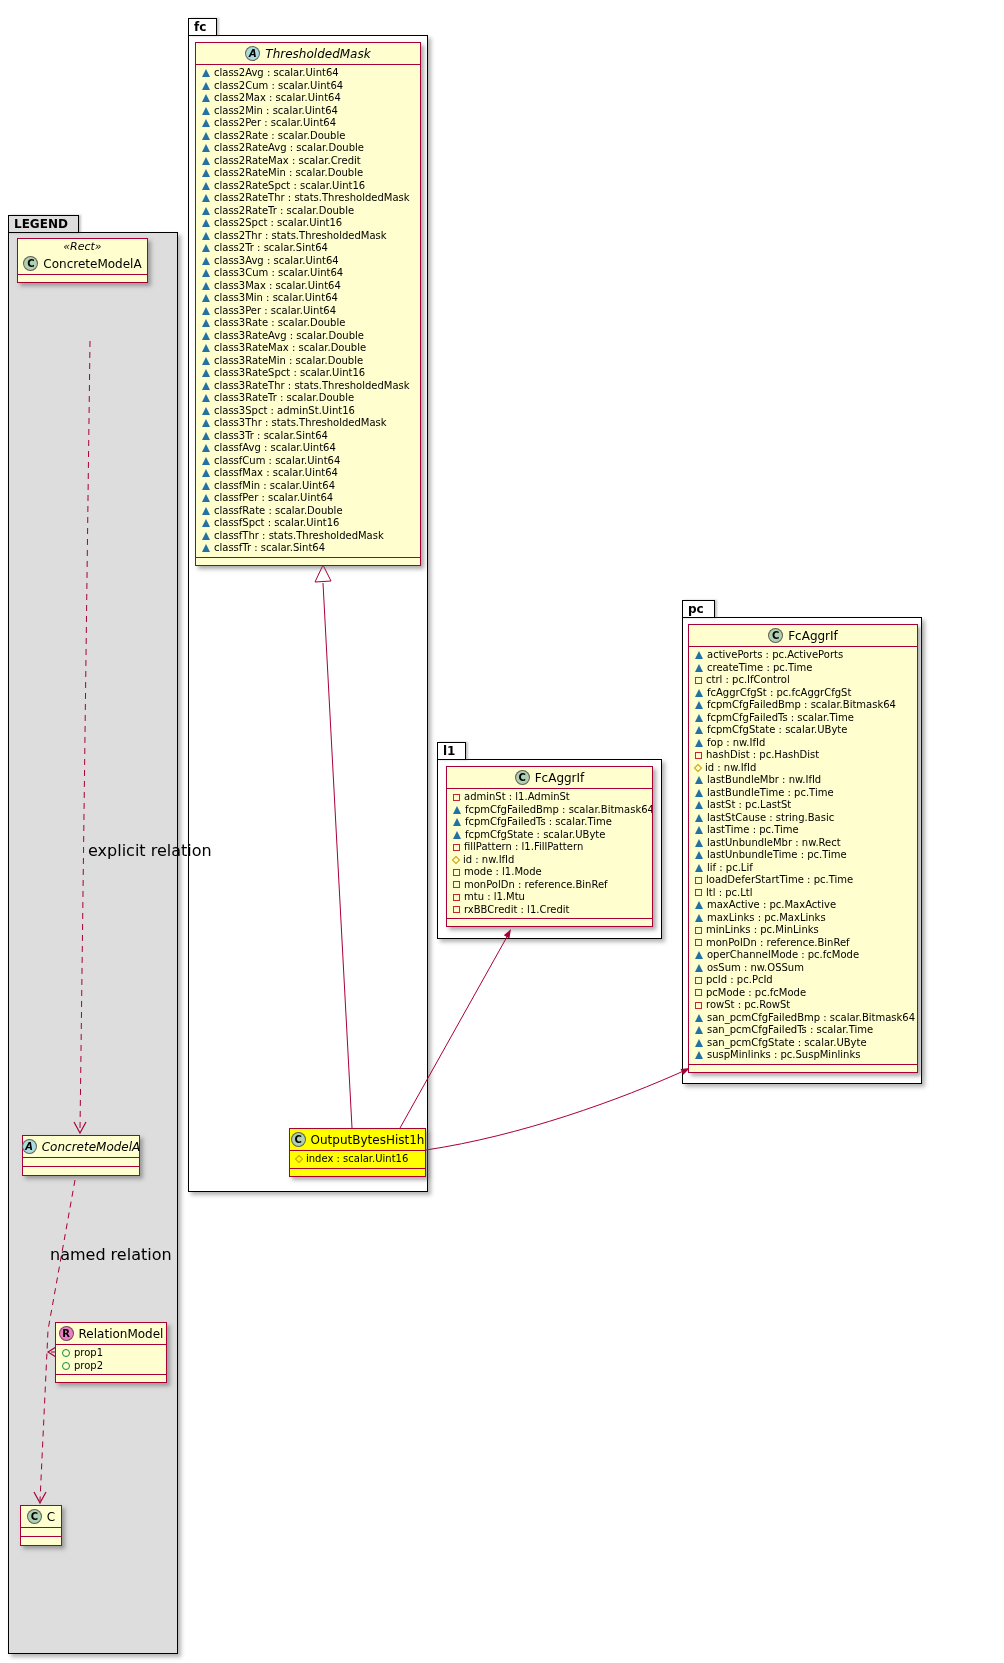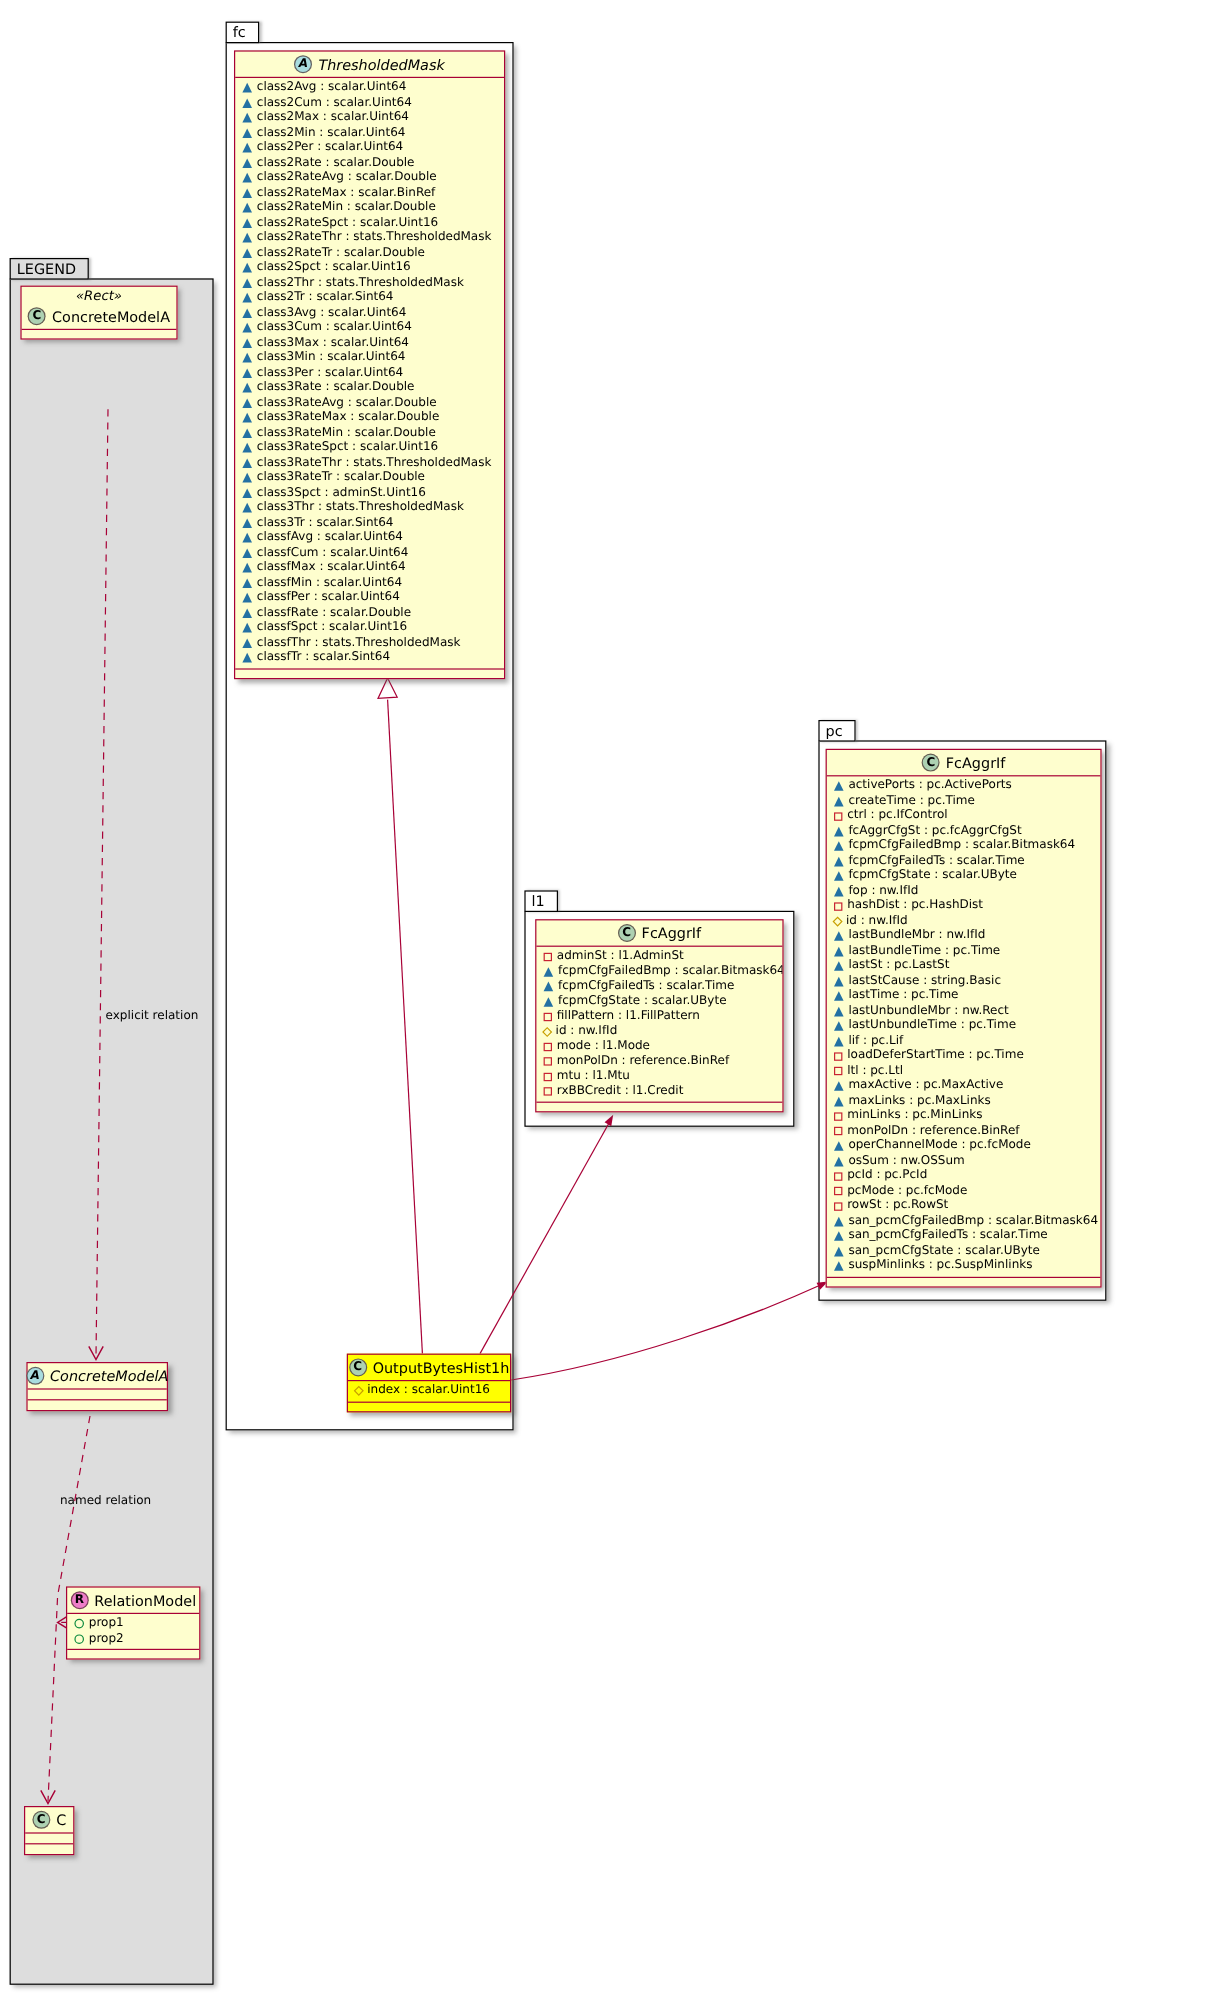--- a/index.html
+++ b/index.html
@@ -5,21 +5,21 @@
   *{margin:0;padding:0;box-sizing:border-box}
   html,body{background:#ffffff}
   body{font-family:"DejaVu Sans","Liberation Sans",sans-serif;color:#000}
   .canvas{position:relative;width:1004px;height:1663px;background:#fff;overflow:hidden}
 
   
   .pkg-body{position:absolute;border:1.5px solid #000;background:var(--package-bg,#fff);
             box-shadow:3px 3px 4px rgba(90,90,90,.45);z-index:0}
   .pkg-body.gray{background:var(--legend-bg,#ddd)}
   .pkg-tab{position:absolute;border:1.5px solid #000;background:var(--package-bg,#fff);
-           font-weight:normal;font-size:12px;line-height:14px;padding:1px 10px 1px 5px;z-index:3;
+           font-weight:bold;font-size:12px;line-height:14px;padding:1px 10px 1px 5px;z-index:3;
            box-shadow:2px 0 2px rgba(90,90,90,.35)}
   .pkg-tab.gray{background:var(--legend-bg,#ddd)}
 
   
   svg.edges{position:absolute;left:0;top:0;z-index:1;pointer-events:none}
   .edge{stroke:var(--class-border,#A80036);stroke-width:1;fill:none}
   .edge.dashed{stroke-dasharray:6,5}
   .openhead{stroke:var(--class-border,#A80036);stroke-width:1.2;fill:none}
   .tri-open{fill:#fff;stroke:var(--class-border,#A80036);stroke-width:1}
   .tri-fill{fill:var(--class-border,#A80036);stroke:none}
@@ -41,21 +41,21 @@
   .cls-methods{border-top:1px solid var(--class-border,#A80036);height:8px}
   .cls-empty{border-top:1px solid var(--class-border,#A80036);height:9px}
   .attr-row{display:flex;align-items:center;gap:4px;height:12.5px;padding:0 4px 0 6px;white-space:nowrap;overflow:hidden}
   .attr-text{font-size:10px;line-height:12px}
   .attr-icon{flex-shrink:0}
   .ic-circle{width:8px;height:8px;border-radius:50%;border:1.3px solid var(--icon-circle,#0B8A3E)}
   .ic-square{width:7px;height:7px;border:1.3px solid var(--icon-square,#C82333)}
   .ic-diamond{width:6px;height:6px;border:1.3px solid var(--icon-diamond,#C8A000);transform:rotate(45deg)}
   .ic-triangle{width:0;height:0;border-left:4.5px solid transparent;border-right:4.5px solid transparent;
                border-bottom:8px solid var(--icon-triangle,#2471A3)}
-  .edge-label{position:absolute;font-size:10px;z-index:3;white-space:nowrap}
+  .edge-label{position:absolute;font-size:16px;z-index:3;white-space:nowrap}
 </style>
 </head>
 <body>
 
 <div class="canvas">
 
   <div class="pkg-body gray" style="left:8px;top:232px;width:170px;height:1422px"></div>
   <div class="pkg-body" style="left:188px;top:35px;width:240px;height:1157px"></div>
   <div class="pkg-body" style="left:437px;top:759px;width:225px;height:180px"></div>
   <div class="pkg-body" style="left:682px;top:617px;width:240px;height:467px"></div>
@@ -170,21 +170,21 @@
           <span class="attr-text">class2Rate : scalar.Double</span>
         </div>
 
         <div class="attr-row">
           <span class="attr-icon ic-triangle"></span>
           <span class="attr-text">class2RateAvg : scalar.Double</span>
         </div>
 
         <div class="attr-row">
           <span class="attr-icon ic-triangle"></span>
-          <span class="attr-text">class2RateMax : scalar.BinRef</span>
+          <span class="attr-text">class2RateMax : scalar.Credit</span>
         </div>
 
         <div class="attr-row">
           <span class="attr-icon ic-triangle"></span>
           <span class="attr-text">class2RateMin : scalar.Double</span>
         </div>
 
         <div class="attr-row">
           <span class="attr-icon ic-triangle"></span>
           <span class="attr-text">class2RateSpct : scalar.Uint16</span>

